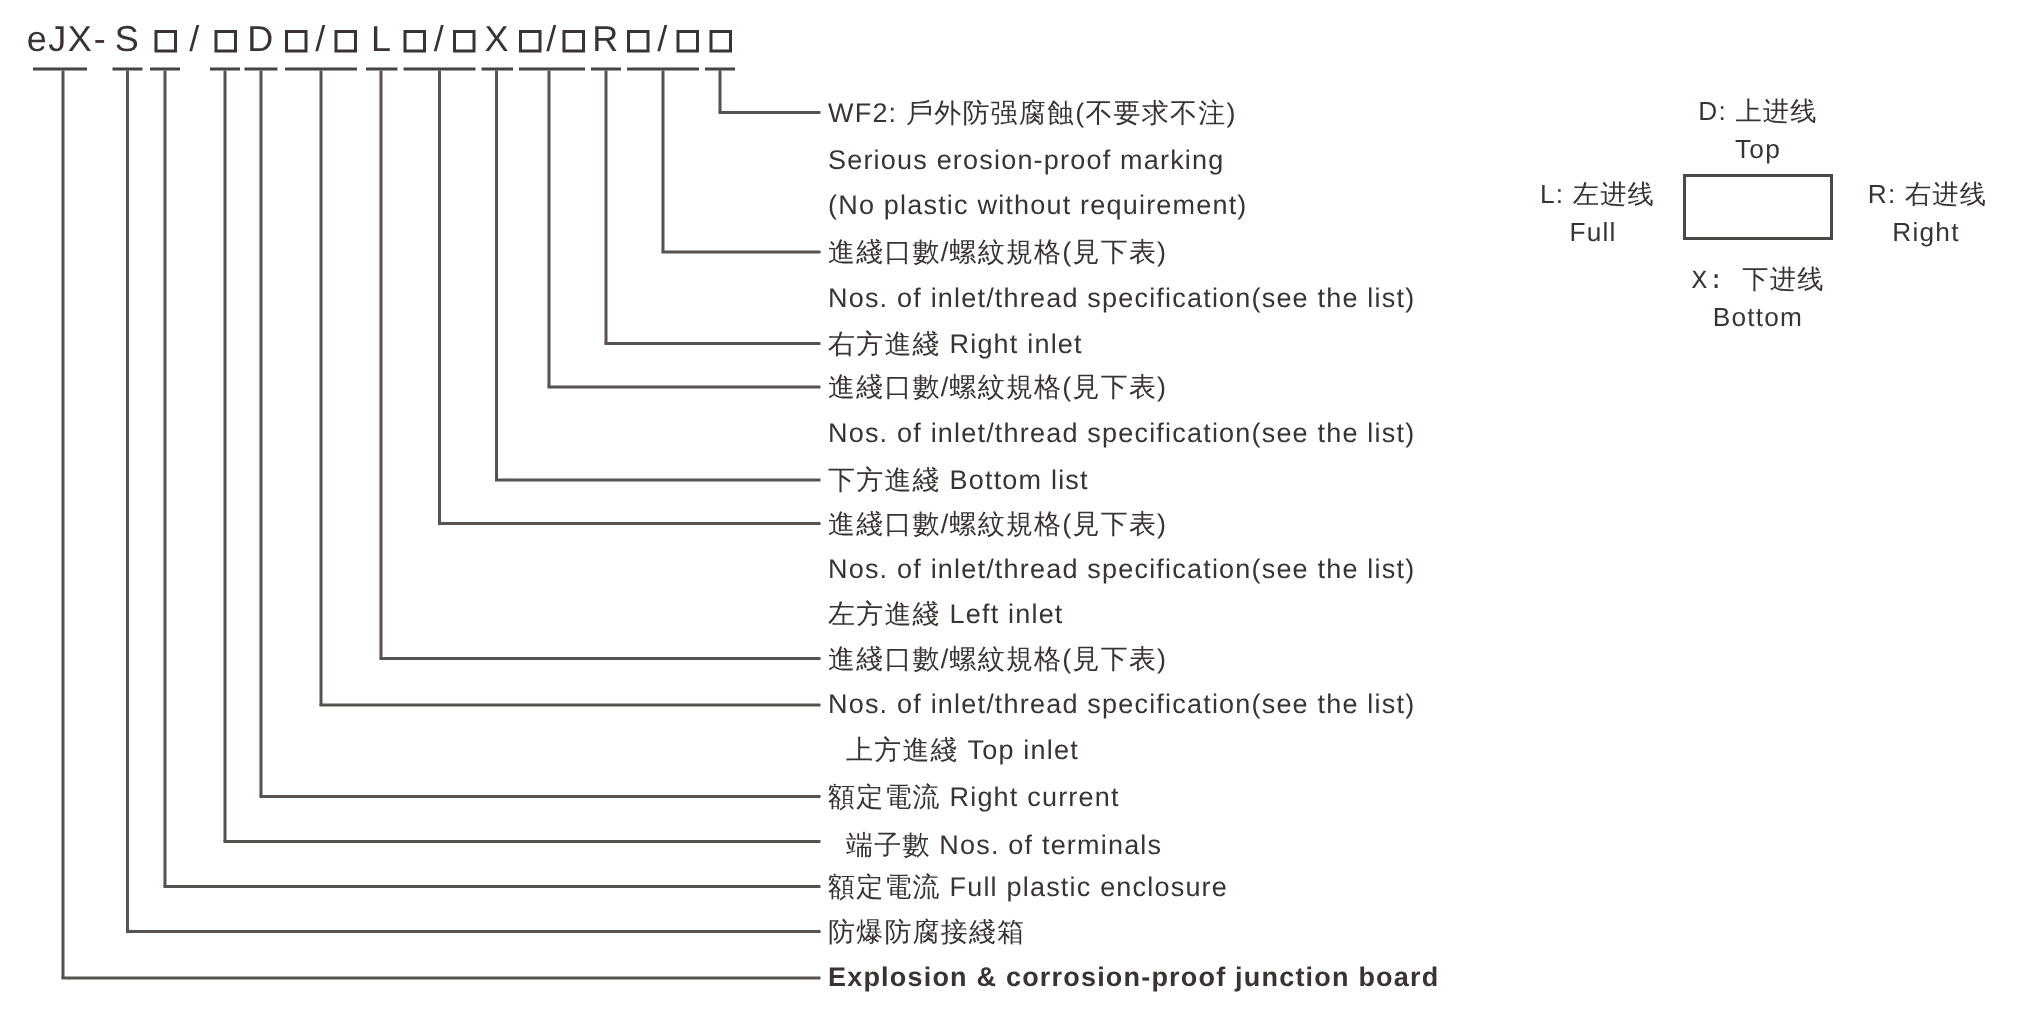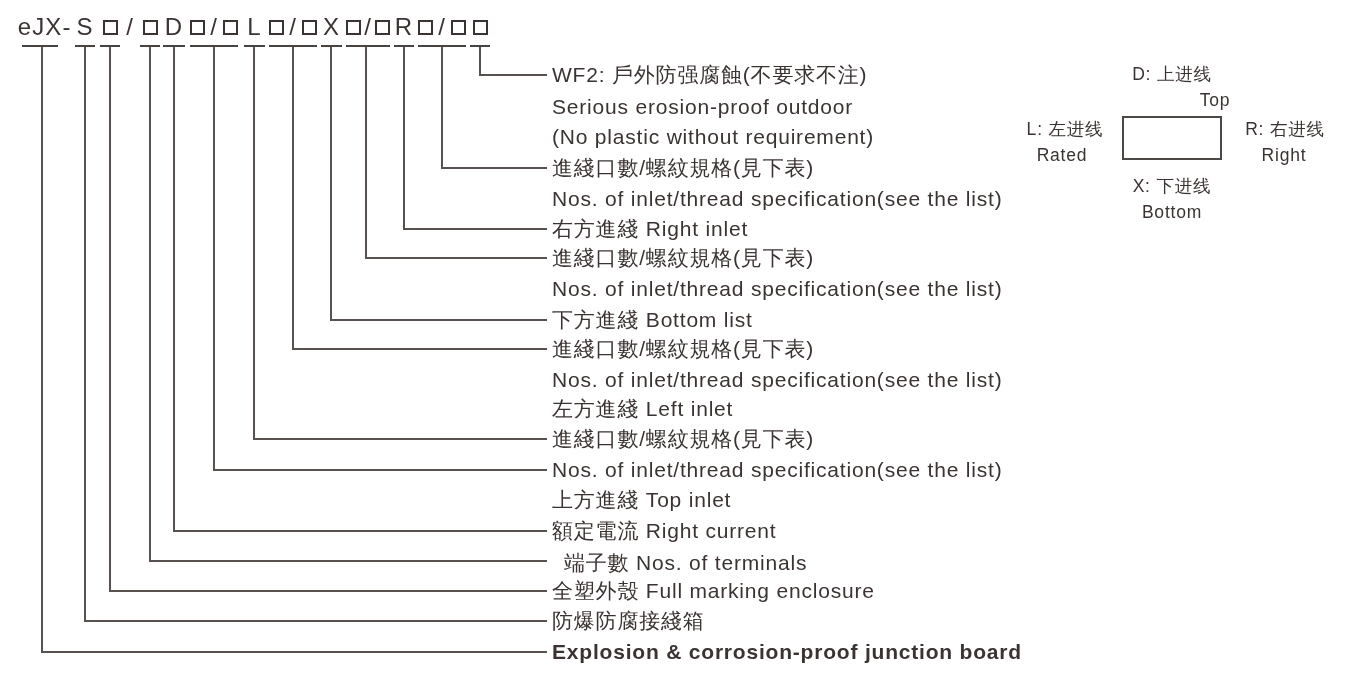--- a/index.html
+++ b/index.html
@@ -11,21 +11,21 @@
   .seg{position:absolute;top:12px;height:30px;display:flex;align-items:center;justify-content:center;
        font-size:24px;font-weight:500;letter-spacing:1px;color:#3a3331;}
   .seg.bsb{justify-content:space-between;}
   .pbox{width:15px;height:15px;border:2.5px solid #3a3331;background:#ffffff;box-sizing:border-box;flex:0 0 auto;}
   .slash{font-size:24px;font-weight:500;color:#3a3331;}
   .ul{position:absolute;top:45px;height:2px;background:#474341;}
   .vline{position:absolute;width:2px;background:#57524f;}
   .hline{position:absolute;height:2px;background:#57524f;}
   
   .row{position:absolute;left:552px;transform:translateY(-50%);white-space:nowrap;
-       font-size:21px;letter-spacing:0.8px;color:#3a3331;}
+       font-size:18px;letter-spacing:0.8px;color:#3a3331;}
   
   .lg{position:absolute;transform:translate(-50%,-50%);white-space:nowrap;
       font-size:17.5px;letter-spacing:0.8px;color:#3a3331;}
   .lg-rect{position:absolute;left:1122px;top:116px;width:100px;height:44px;
       border:2px solid #4c4846;background:#ffffff;box-sizing:border-box;}
 </style>
 </head>
 <body>
 
 <div class="canvas">
@@ -121,46 +121,46 @@
       <div class="hline" style="left: 403px; top: 228px; width: 144px;"></div>
       <div class="ul" style="left: 418px; width: 48px; top: 45px;"></div>
       <div class="vline" style="left: 441px; top: 47px; height: 121px;"></div>
       <div class="hline" style="left: 441px; top: 167px; width: 106px;"></div>
       <div class="ul" style="left: 470px; width: 20px; top: 45px;"></div>
       <div class="vline" style="left: 479px; top: 47px; height: 28px;"></div>
       <div class="hline" style="left: 479px; top: 74px; width: 68px;"></div>
     </div>
   <div id="label-layer">
       <div class="row" style="top: 75px;">WF2: 戶外防强腐蝕(不要求不注)</div>
-      <div class="row" style="top: 107px;">Serious erosion-proof outdoor</div>
+      <div class="row" style="top: 107px;">Serious erosion-proof marking</div>
       <div class="row" style="top: 137px;">(No plastic without requirement)</div>
       <div class="row" style="top: 168px;">進綫口數/螺紋規格(見下表)</div>
       <div class="row" style="top: 199px;">Nos. of inlet/thread specification(see the list)</div>
       <div class="row" style="top: 229px;">右方進綫  Right inlet</div>
       <div class="row" style="top: 258px;">進綫口數/螺紋規格(見下表)</div>
       <div class="row" style="top: 289px;">Nos. of inlet/thread specification(see the list)</div>
       <div class="row" style="top: 320px;">下方進綫  Bottom list</div>
       <div class="row" style="top: 349px;">進綫口數/螺紋規格(見下表)</div>
       <div class="row" style="top: 380px;">Nos. of inlet/thread specification(see the list)</div>
       <div class="row" style="top: 409px;">左方進綫  Left inlet</div>
       <div class="row" style="top: 439px;">進綫口數/螺紋規格(見下表)</div>
       <div class="row" style="top: 470px;">Nos. of inlet/thread specification(see the list)</div>
-      <div class="row" style="top: 500px;">上方進綫  Top inlet</div>
+      <div class="row" style="top: 500px; margin-left: 12px;">上方進綫  Top inlet</div>
       <div class="row" style="top: 531px;">額定電流  Right current</div>
       <div class="row" style="top: 563px; margin-left: 12px;">端子數  Nos. of terminals</div>
-      <div class="row" style="top: 591px;">全塑外殼  Full marking enclosure</div>
+      <div class="row" style="top: 591px;">額定電流  Full plastic enclosure</div>
       <div class="row" style="top: 621px;">防爆防腐接綫箱</div>
       <div class="row" style="top: 652px; font-weight: bold;">Explosion &amp; corrosion-proof junction board</div>
     </div>
 
   <div>
     <div class="lg" style="left:1172px;top:74px;">D: 上进线</div>
-    <div class="lg" style="left:1172px;top:100px;margin-left:43px;">Top</div>
+    <div class="lg" style="left:1172px;top:100px;">Top</div>
     <div class="lg" style="left:1065px;top:129px;">L: 左进线</div>
-    <div class="lg" style="left:1062px;top:155px;">Rated</div>
+    <div class="lg" style="left:1062px;top:155px;">Full</div>
     <div class="lg" style="left:1285px;top:129px;">R: 右进线</div>
     <div class="lg" style="left:1284px;top:155px;">Right</div>
-    <div class="lg" style="left:1172px;top:186px;">X: 下进线</div>
+    <div class="lg" style="left:1172px;top:186px;font-family:Liberation Mono, monospace;">X: 下进线</div>
     <div class="lg" style="left:1172px;top:212px;">Bottom</div>
     <div class="lg-rect"></div>
   </div>
 
 </div>
 
 </body></html>

